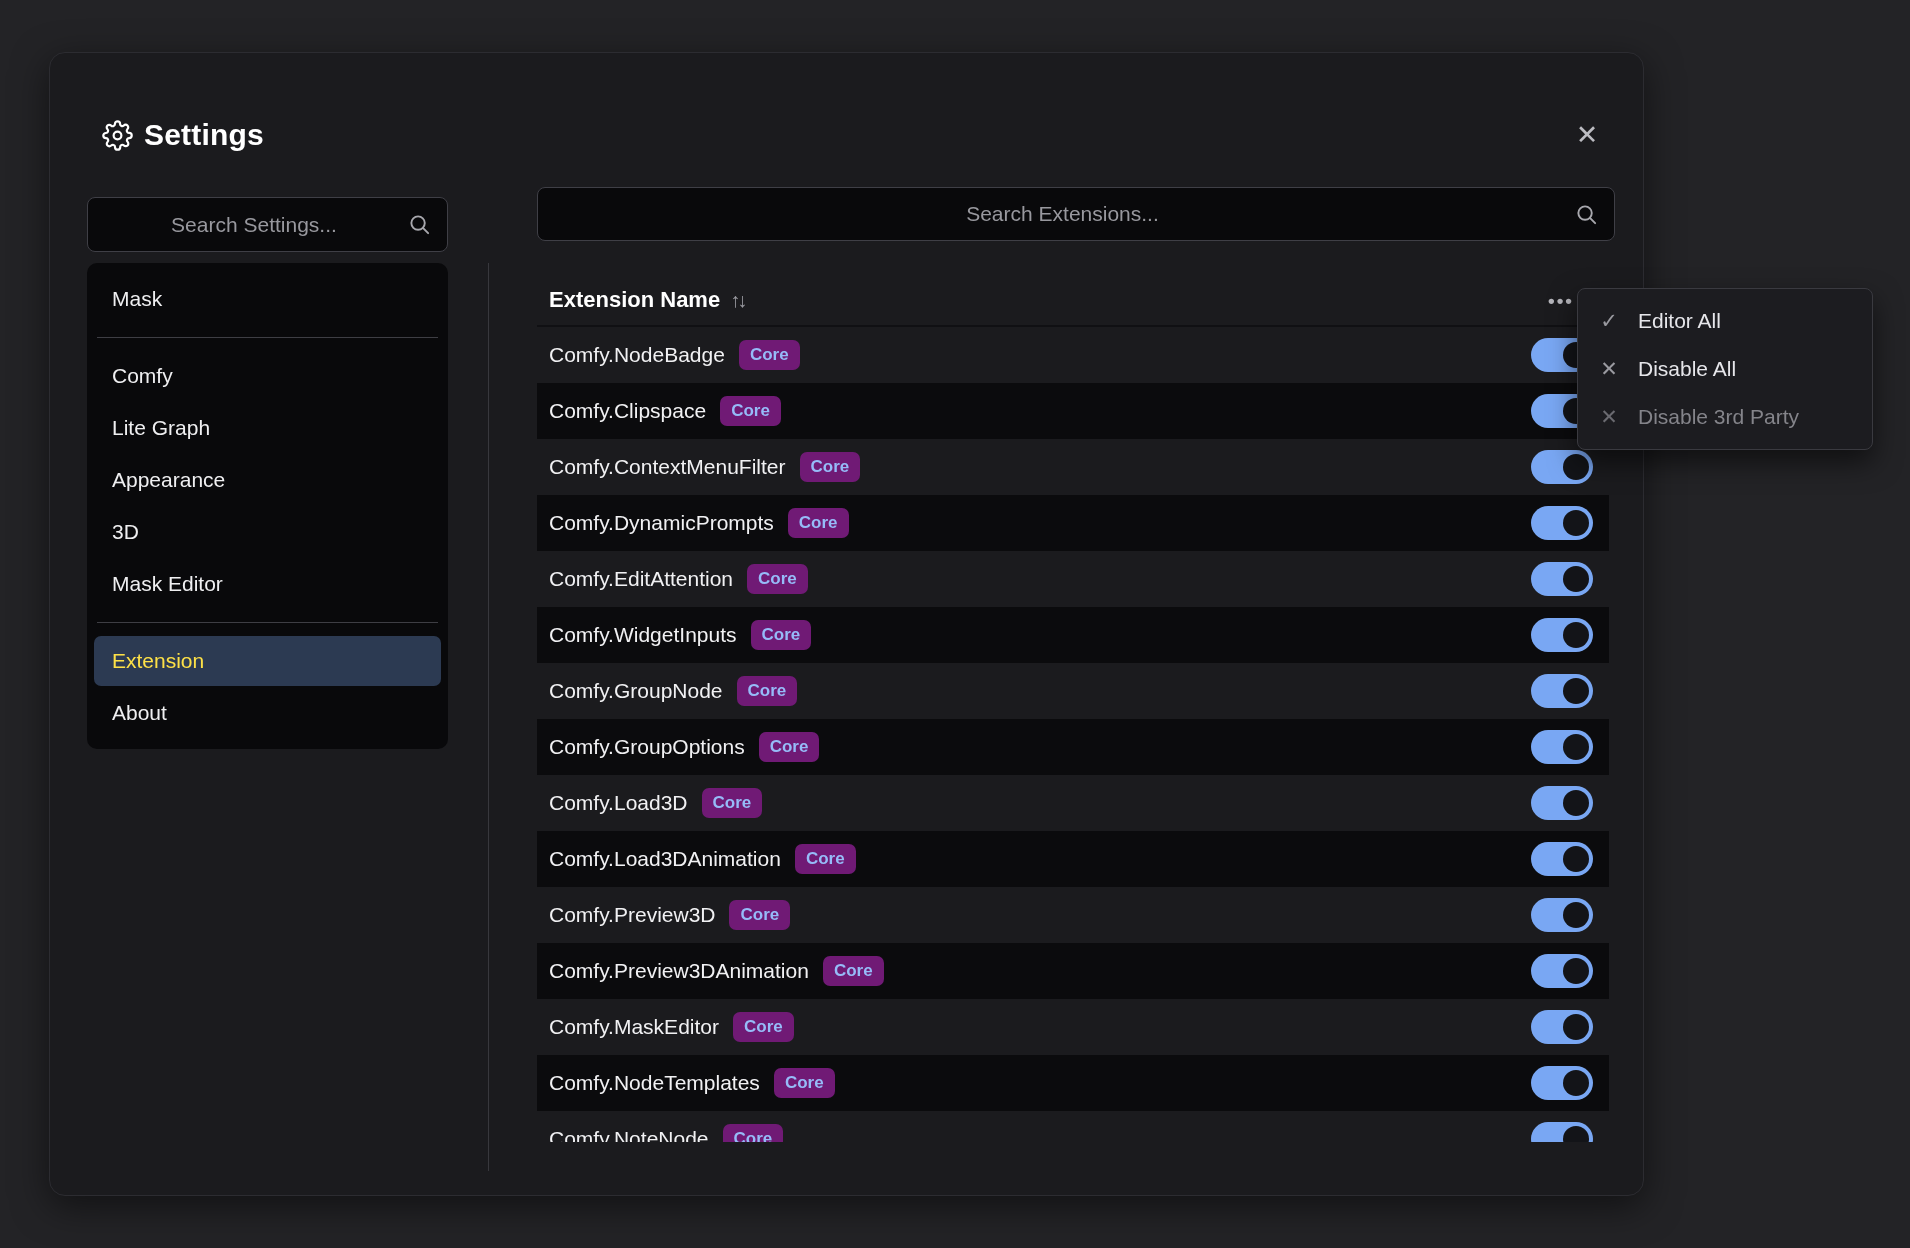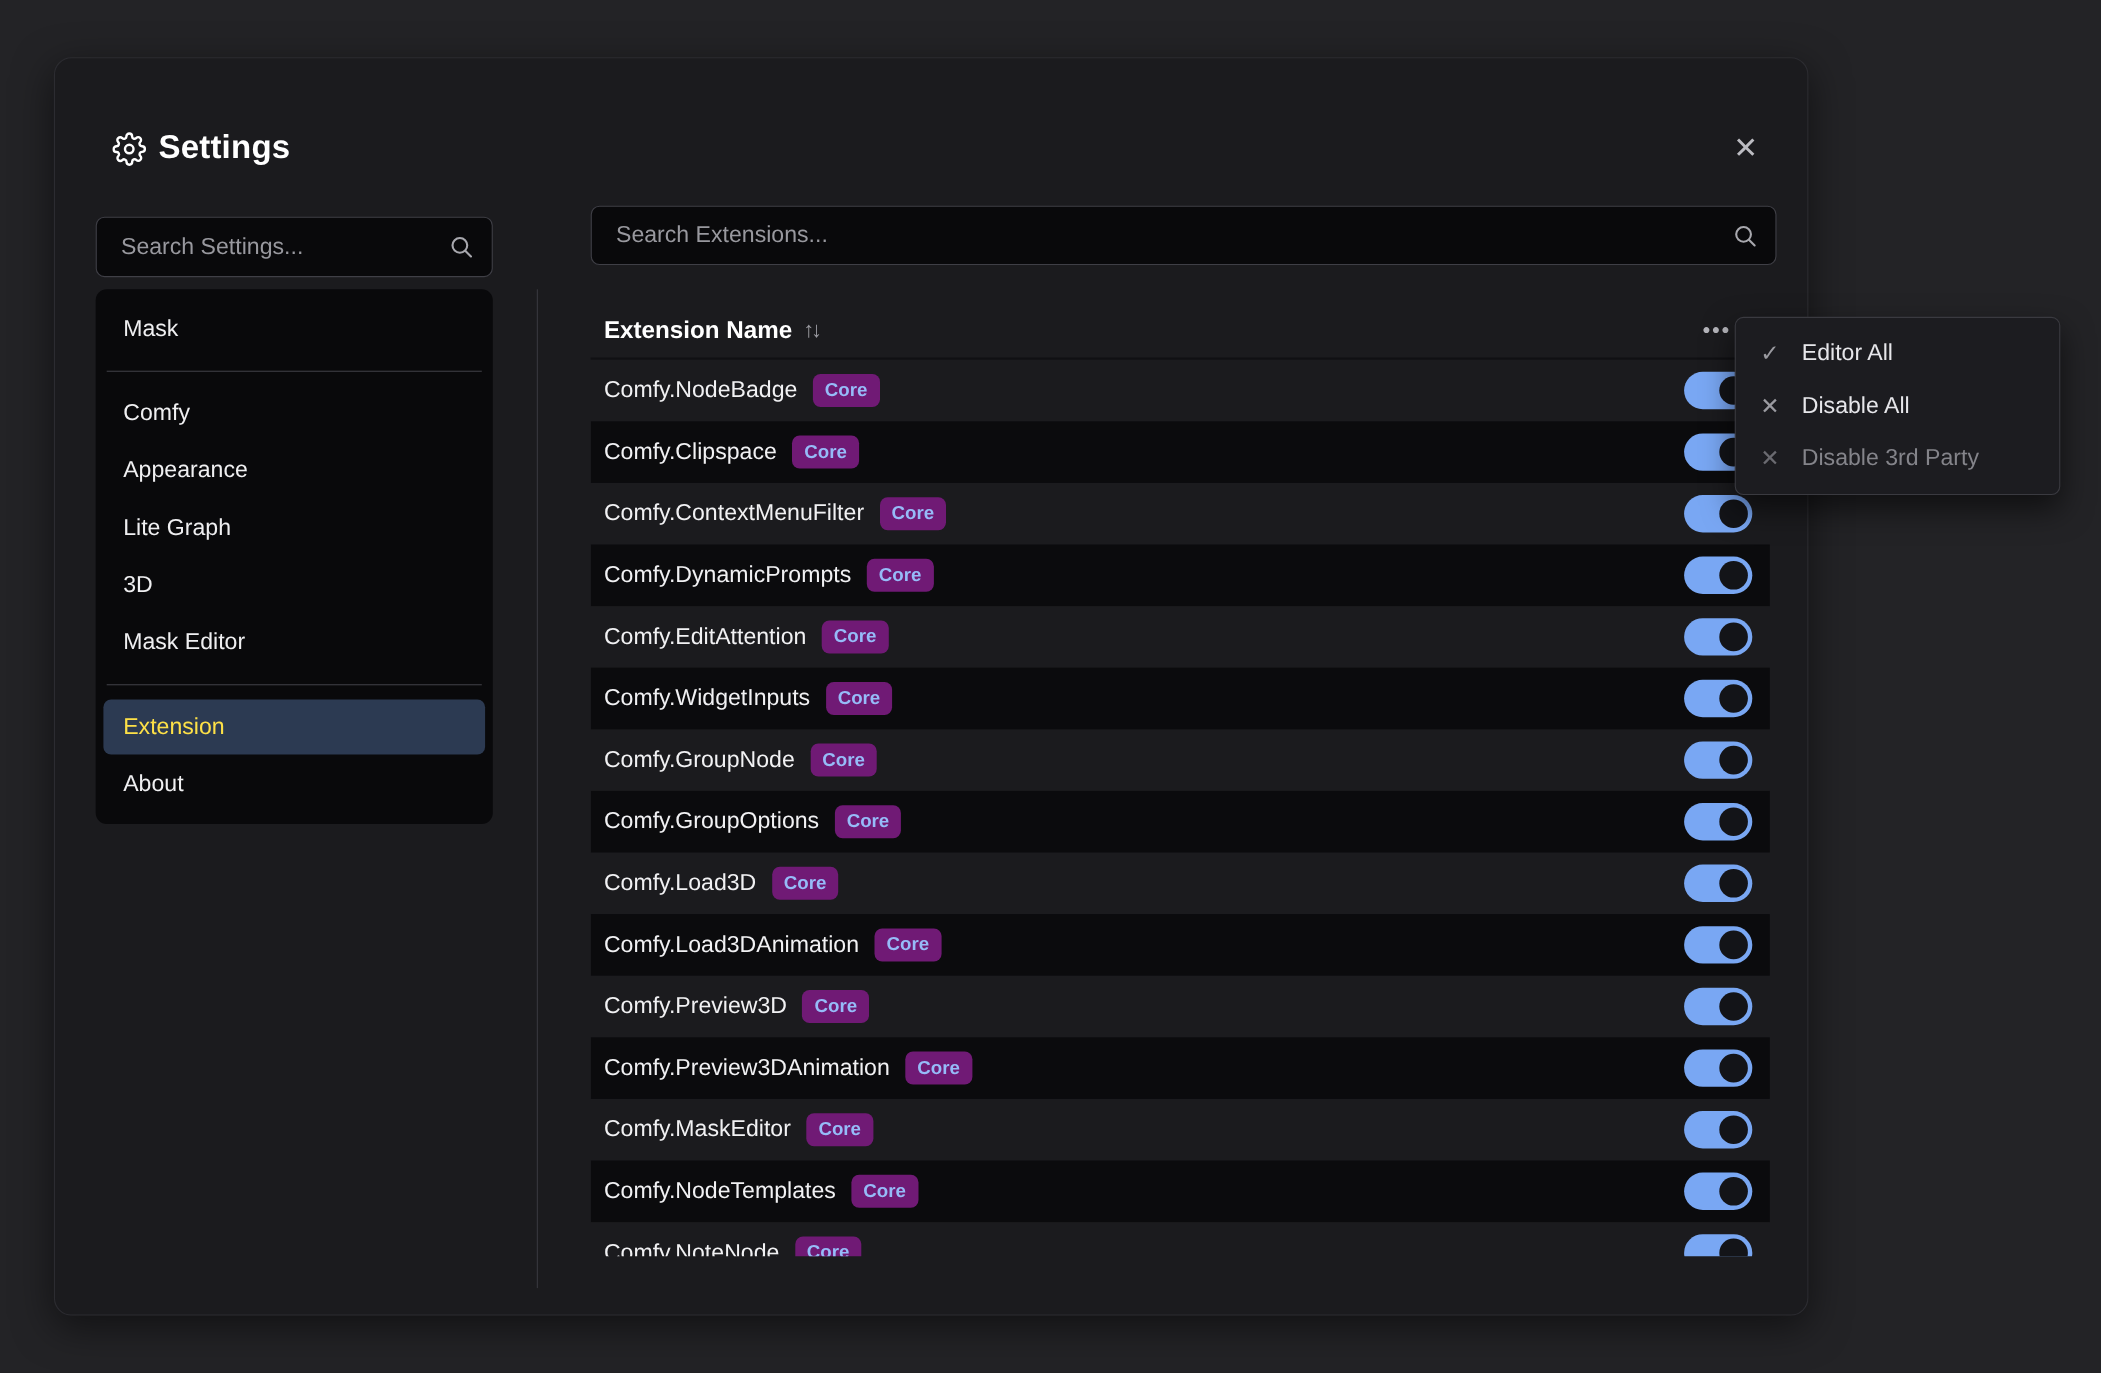--- a/index.html
+++ b/index.html
@@ -43,20 +43,21 @@
     border: 1px solid #3f3f46;
     border-radius: 8px;
     padding: 0 16px 0 0;
   }
   .search-box input {
     flex: 1; height: 100%;
     background: transparent; border: none; outline: none;
     color: #0f766e; font-size: 21px;
     padding: 0 10px 0 22px;
     font-family: inherit;
+    text-align: center;
   }
   .search-box input::placeholder { color: #98989e; }
   .search-icon svg { display: block; }
 
   .sb-search { left: 37px; top: 144px; width: 361px; height: 55px; }
   .ext-search { left: 487px; top: 134px; width: 1078px; height: 54px; }
 
   
   .sb-nav {
     position: absolute; left: 37px; top: 210px; width: 361px;
@@ -178,22 +179,22 @@
         <circle cx="10.5" cy="10.5" r="7"></circle>
         <line x1="15.8" y1="15.8" x2="21" y2="21"></line>
       </svg>
     </span>
   </div>
 
   <div class="sb-nav">
       <div class="sb-item">Mask</div>
       <div class="sb-divider"></div>
       <div class="sb-item">Comfy</div>
+      <div class="sb-item">Lite Graph</div>
       <div class="sb-item">Appearance</div>
-      <div class="sb-item">Lite Graph</div>
       <div class="sb-item">3D</div>
       <div class="sb-item">Mask Editor</div>
       <div class="sb-divider"></div>
       <div class="sb-item active">Extension</div>
       <div class="sb-item">About</div>
     </div>
 
   <div class="v-divider"></div>
 
   <div class="search-box ext-search">

